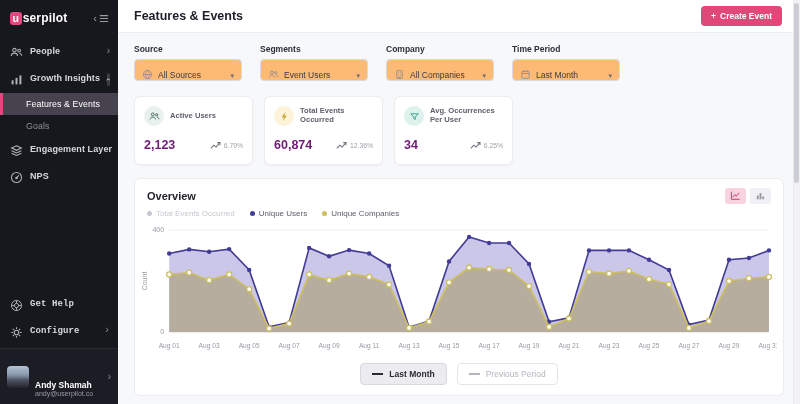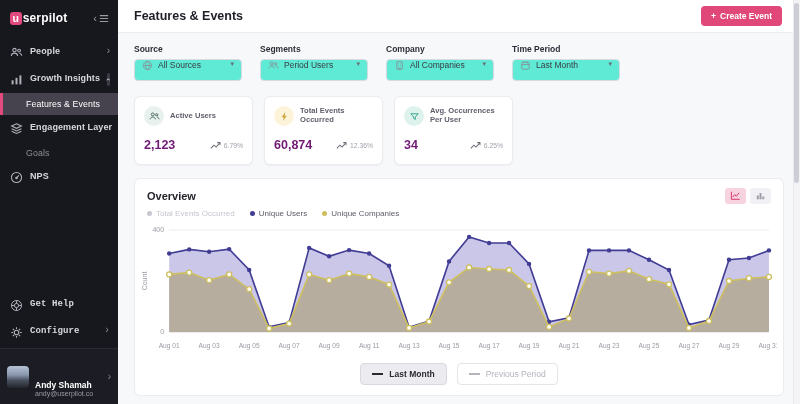--- a/index.html
+++ b/index.html
@@ -36,21 +36,21 @@
   .user-row .chev { margin-left:auto; color:#8b8b95; font-size:10px; }
 
   
   main { flex:1; position:relative; background:#f7f8fa; min-width:0; }
   header { background:#fff; border-bottom:1px solid #ececf1; height:33px; display:flex; align-items:center; justify-content:space-between; padding:0 18px 0 16px; }
   .page-title { font-size:12.5px; font-weight:bold; color:#1f1f28; }
   .create-btn { background:#df4878; color:#fff; font-size:8.5px; font-weight:bold; border:none; border-radius:4px; padding:5px 10px; display:flex; align-items:center; gap:4px; cursor:pointer; font-family:inherit; }
 
   .filters { display:flex; gap:18px; padding:11px 16px 13px; }
   .filter-label { font-size:8.5px; font-weight:bold; color:#2e2e38; display:block; margin-bottom:5px; }
-  .select { width:108px; background:#5eead4; border:1px solid #d9d9e2; border-radius:4px; height:22px; display:flex; align-items:flex-start; gap:5px; padding:0 7px; font-size:8.5px; color:#3a3a44; cursor:pointer; }
+  .select { width:108px; background:#fdba74; border:1px solid #d9d9e2; border-radius:4px; height:22px; display:flex; align-items:flex-end; gap:5px; padding:0 7px; font-size:8.5px; color:#3a3a44; cursor:pointer; }
   .select .fi { color:#8a8a94; display:flex; }
   .select .fi svg { width:11px; height:11px; }
   .select .caret { margin-left:auto; color:#6b6b76; font-size:7px; }
 
   .stats { display:flex; gap:11px; padding:2px 16px 0; }
   .stat-card { width:119px; background:#fff; border:1px solid #ebebf0; border-radius:6px; padding:9px 9px 10px; box-shadow:0 1px 2px rgba(20,20,40,.04); }
   .stat-top { display:flex; align-items:center; gap:6px; margin-bottom:10px; min-height:20px; }
   .stat-ic { width:20px; height:20px; border-radius:50%; flex-shrink:0; display:flex; align-items:center; justify-content:center; }
   .stat-ic svg { width:11px; height:11px; }
   .stat-label { font-size:7.6px; color:#5f5f6b; line-height:1.15; font-weight:bold; }
@@ -122,33 +122,33 @@
             </svg>
           </span>
           <span class="ni-label">Growth Insights</span>
           <span class="expander">
             <span class="chev-up">›</span>
           </span>
         </div>
         <div class="nav-item sub active">
           <span class="ni-label">Features &amp; Events</span>
         </div>
+        <div class="nav-item sub dim">
+          <span class="ni-label">Goals</span>
+        </div>
         <div class="nav-item">
           <span class="ni-icon">
             <svg viewBox="0 0 16 16" fill="none" stroke="currentColor" stroke-width="1.3">
               <path d="M8 2.2l6 2.8-6 2.8-6-2.8z"></path>
               <path d="M2 8.3l6 2.8 6-2.8"></path>
               <path d="M2 11.3l6 2.8 6-2.8"></path>
             </svg>
           </span>
           <span class="ni-label">Engagement Layer</span>
           <span class="chev">›</span>
-        </div>
-        <div class="nav-item sub dim">
-          <span class="ni-label">Goals</span>
         </div>
         <div class="nav-item">
           <span class="ni-icon">
             <svg viewBox="0 0 16 16" fill="none" stroke="currentColor" stroke-width="1.3">
               <circle cx="8" cy="8" r="6.2"></circle>
               <path d="M8 8.5l3-3"></path>
               <circle cx="8" cy="8.5" r=".9" fill="currentColor"></circle>
             </svg>
           </span>
           <span class="ni-label">NPS</span>
@@ -214,21 +214,21 @@
           <span class="filter-label">Segments</span>
           <div class="select">
             <span class="fi">
               <svg viewBox="0 0 16 16" fill="none" stroke="currentColor" stroke-width="1.3">
                 <circle cx="5.5" cy="5" r="2.1"></circle>
                 <path d="M1.6 12.2c.2-2.1 1.9-3.4 3.9-3.4s3.7 1.3 3.9 3.4"></path>
                 <circle cx="11.2" cy="5.6" r="1.7"></circle>
                 <path d="M11.6 8.8c1.7.3 2.7 1.5 2.8 3.2"></path>
               </svg>
             </span>
-            <span>Period Users</span>
+            <span>Event Users</span>
             <span class="caret">▾</span>
           </div>
         </div>
         <div class="filter">
           <span class="filter-label">Company</span>
           <div class="select">
             <span class="fi">
               <svg viewBox="0 0 16 16" fill="none" stroke="currentColor" stroke-width="1.2">
                 <rect x="4" y="2.4" width="8" height="11.2" rx="1"></rect>
                 <path d="M6.4 5h.9M8.8 5h.9M6.4 7.4h.9M8.8 7.4h.9M6.4 9.8h.9M8.8 9.8h.9M7 13.6v-1.8h2v1.8"></path>

